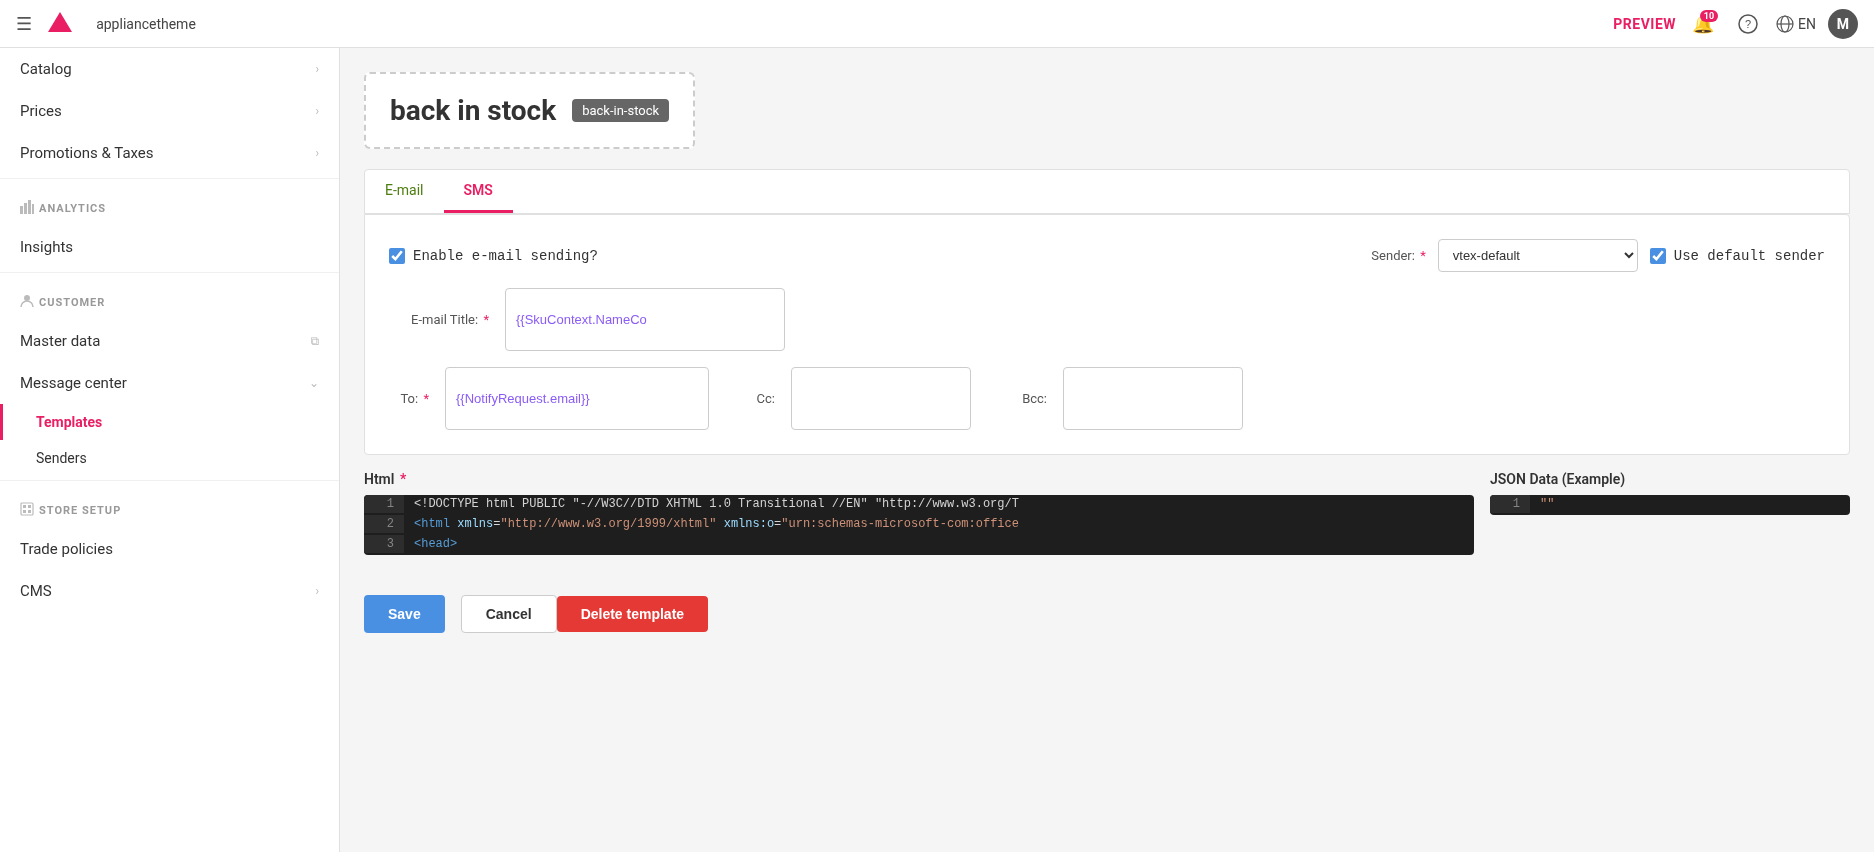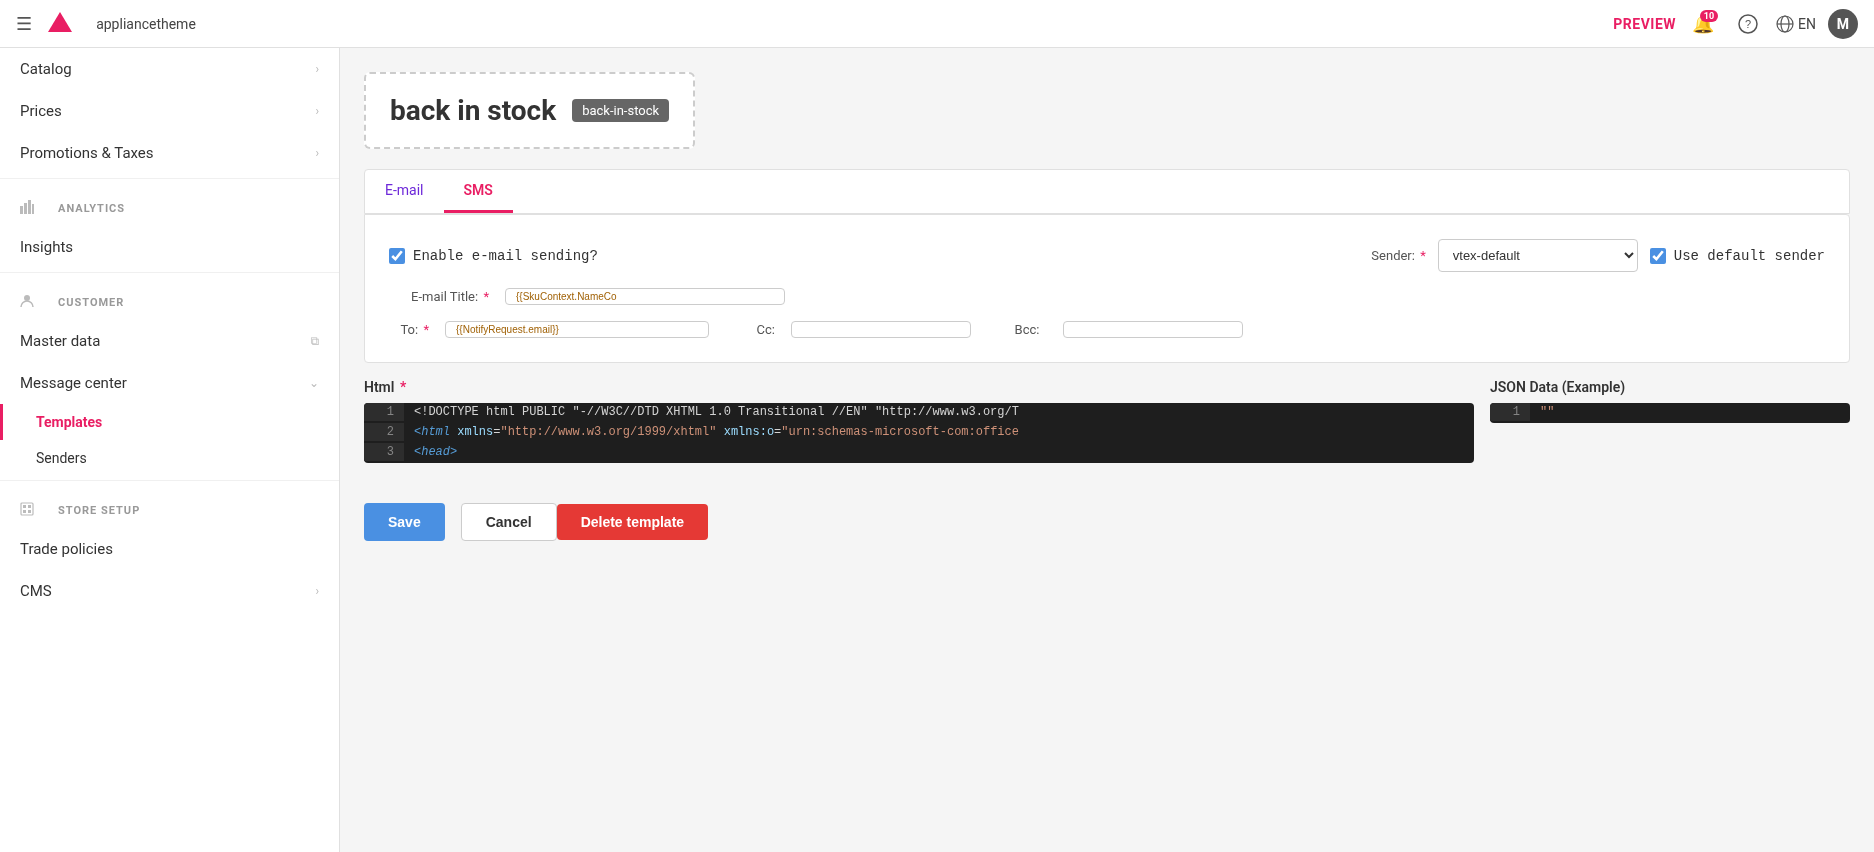--- a/index.html
+++ b/index.html
@@ -16,69 +16,69 @@
     .topbar-icon { width: 32px; height: 32px; display: flex; align-items: center; justify-content: center; cursor: pointer; color: #555; font-size: 18px; position: relative; }
     .notification-badge { position: absolute; top: 2px; right: 2px; background: #e91e63; color: #fff; font-size: 9px; font-weight: 700; border-radius: 9px; padding: 1px 4px; min-width: 16px; text-align: center; }
     .topbar-lang { display: flex; align-items: center; gap: 4px; font-size: 14px; color: #444; cursor: pointer; }
     .topbar-avatar { width: 30px; height: 30px; border-radius: 50%; background: #555; color: #fff; display: flex; align-items: center; justify-content: center; font-size: 14px; font-weight: 700; cursor: pointer; }
 
     
     .layout { display: flex; flex: 1; overflow: hidden; }
 
     
     .sidebar { width: 340px; background: #fff; border-right: 1px solid #e0e0e0; overflow-y: auto; flex-shrink: 0; }
-    .sidebar-section-label { display: flex; align-items: center; gap: 24px; padding: 16px 20px 8px 20px; font-size: 11px; font-weight: 700; color: #999; letter-spacing: 1px; text-transform: uppercase; }
+    .sidebar-section-label { display: flex; align-items: center; gap: 5px; padding: 16px 20px 8px 20px; font-size: 11px; font-weight: 700; color: #999; letter-spacing: 1px; text-transform: uppercase; }
     .sidebar-section-icon { color: #bbb; font-size: 16px; }
     .sidebar-item { display: flex; align-items: center; justify-content: space-between; padding: 12px 20px; cursor: pointer; font-size: 15px; color: #333; gap: 9px; }
     .sidebar-item-chevron { color: #bbb; font-size: 12px; }
     .sidebar-item-external { color: #bbb; font-size: 12px; }
     .sidebar-sub-item { display: flex; align-items: center; padding: 10px 20px 10px 36px; cursor: pointer; font-size: 14px; color: #333; }
     .sidebar-sub-item.active { color: #e91e63; font-weight: 700; border-left: 3px solid #e91e63; padding-left: 33px; }
     .sidebar-divider { height: 1px; background: #f0f0f0; margin: 4px 0; }
 
     
     .main { flex: 1; overflow-y: auto; background: #f5f5f5; padding: 24px; }
 
     
     .template-header { background: #fff; border: 2px dashed #ccc; border-radius: 6px; padding: 20px 24px; display: inline-flex; align-items: center; gap: 16px; margin-bottom: 20px; }
     .template-title { font-size: 28px; font-weight: 700; color: #333; }
     .template-slug-badge { background: #666; color: #fff; font-size: 13px; padding: 4px 10px; border-radius: 4px; }
 
     
     .tabs { display: flex; background: #fff; border: 1px solid #e0e0e0; border-radius: 4px 4px 0 0; margin-bottom: 0; }
-    .tab { padding: 12px 20px; cursor: pointer; font-size: 14px; color: #6d28d9; border-bottom: 3px solid transparent; }
+    .tab { padding: 12px 20px; cursor: pointer; font-size: 14px; color: #4d7c0f; border-bottom: 3px solid transparent; }
     .tab.active { color: #e91e63; border-bottom-color: #e91e63; font-weight: 600; }
 
     
     .form-card { background: #fff; border: 1px solid #e0e0e0; border-radius: 0 4px 4px 4px; padding: 24px; margin-bottom: 16px; }
 
     
     .form-row { display: flex; align-items: center; gap: 16px; margin-bottom: 16px; }
     .form-row:last-child { margin-bottom: 0; }
     .enable-row { display: flex; align-items: center; gap: 12px; }
     .sender-row { display: flex; align-items: center; gap: 12px; margin-left: auto; }
     .form-label { font-size: 13px; color: #555; white-space: nowrap; min-width: 80px; text-align: right; }
     .required { color: #e91e63; margin-left: 2px; }
-    .form-input { border: 1px solid #ccc; border-radius: 4px; padding: 2px 10px; font-size: 10px; color: #a16207; outline: none; }
+    .form-input { border: 1px solid #ccc; border-radius: 4px; padding: 23px 10px; font-size: 13px; color: #8b5cf6; outline: none; }
     .form-select { border: 1px solid #ccc; border-radius: 4px; padding: 7px 10px; font-size: 13px; color: #333; background: #fff; outline: none; min-width: 200px; }
     .checkbox-wrapper { display: flex; align-items: center; gap: 8px; }
     .checkbox-wrapper input[type=checkbox] { width: 16px; height: 16px; accent-color: #4a90e2; cursor: pointer; }
     .enable-label { font-size: 14px; color: #333; font-family: Liberation Mono, monospace; }
 
     
     .editors-row { display: flex; gap: 16px; margin-bottom: 28px; }
     .editor-section { flex: 1; }
     .editor-section.json-section { flex: 0 0 360px; }
     .editor-title { font-size: 14px; font-weight: 600; color: #333; margin-bottom: 8px; }
     .editor-title .required { color: #e91e63; }
     .code-editor { background: #1e1e1e; border-radius: 4px; overflow: hidden; }
     .code-line { display: flex; align-items: flex-start; font-family: 'Courier New', monospace; font-size: 12px; min-height: 20px; }
     .line-num { background: #2d2d2d; color: #858585; padding: 2px 10px 2px 8px; min-width: 40px; text-align: right; user-select: none; flex-shrink: 0; }
     .line-content { color: #d4d4d4; padding: 2px 10px; flex: 1; overflow: hidden; white-space: pre; }
-    .line-content .tag { color: #569cd6; font-style: italic; }
+    .line-content .tag { color: #569cd6; }
     .line-content .attr { color: #9cdcfe; }
     .line-content .val { color: #ce9178; }
 
     
     .bottom-actions { display: flex; align-items: center; padding: 12px 0; }
     .btn { padding: 10px 24px; border-radius: 4px; font-size: 14px; font-weight: 600; cursor: pointer; border: none; }
     .btn-save { background: #4a90e2; color: #fff; }
     .btn-cancel { background: #fff; color: #333; border: 1px solid #ccc; margin-left: 8px; }
     .btn-delete { background: #e53935; color: #fff; }
     .left-actions { display: flex; gap: 8px; }
@@ -241,21 +241,21 @@
       </div>
 
       <div class="form-row">
         <span class="form-label" style="min-width:40px;">
           <span>To:</span>
           <span class="required">*</span>
         </span>
         <input type="text" class="form-input" style="width: 264px;" value="{{NotifyRequest.email}}">
         <span class="form-label" style="min-width:30px; margin-left:20px;">Cc:</span>
         <input type="text" class="form-input" style="width: 180px;">
-        <span class="form-label" style="min-width:40px; margin-left:20px;text-align:center;">Bcc:</span>
+        <span class="form-label" style="min-width:40px; margin-left:20px;">Bcc:</span>
         <input type="text" class="form-input" style="width: 180px;">
       </div>
     </div>
 
     
     <div class="editors-row">
 
       <div class="editor-section">
         <div class="editor-title">
           <span>Html</span>

